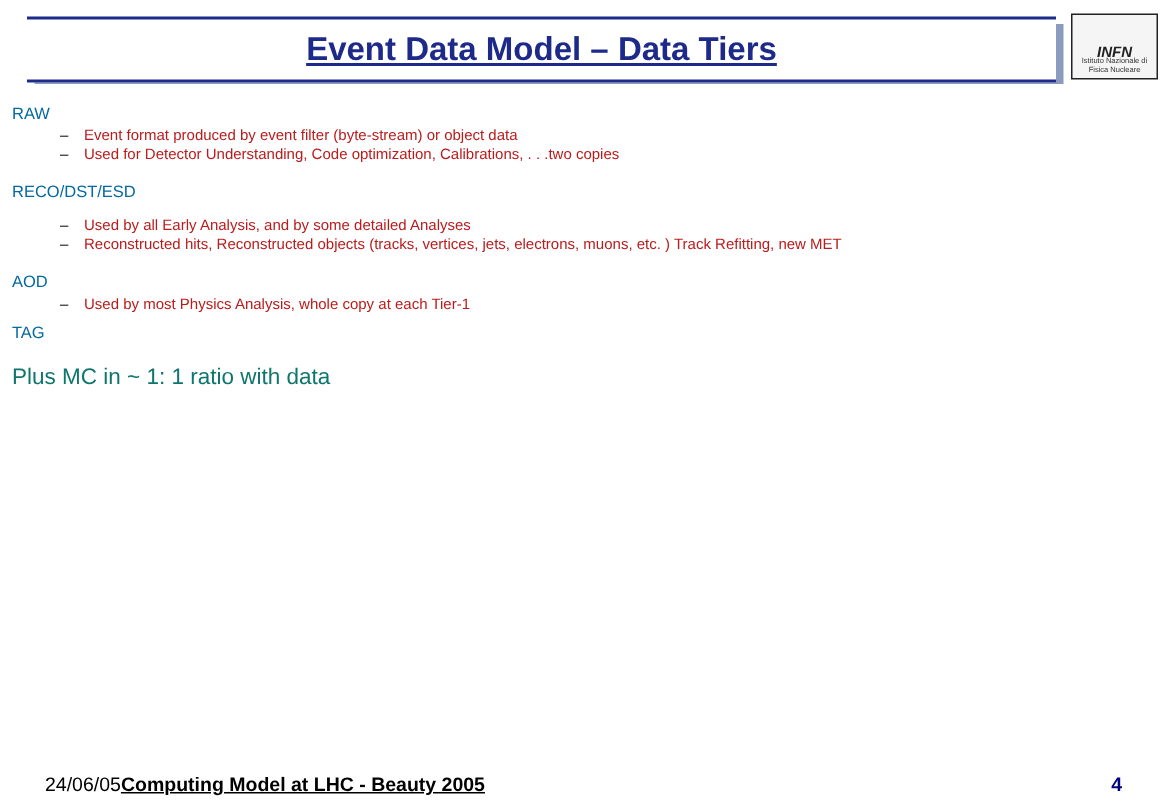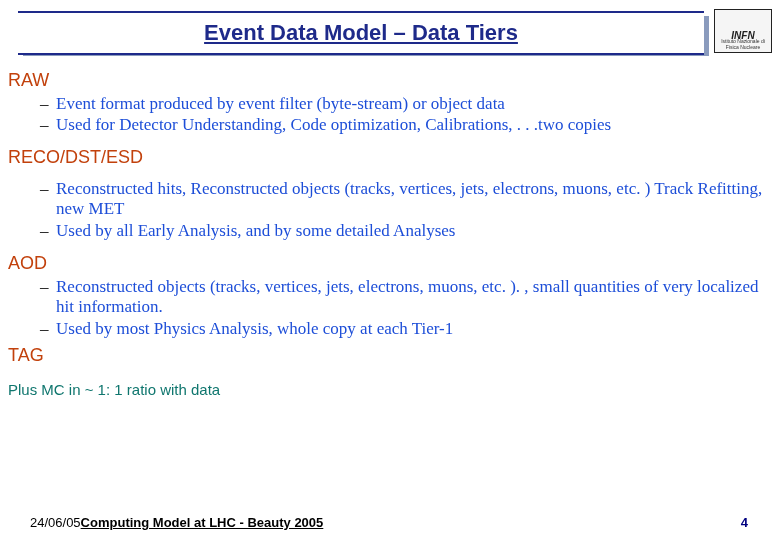--- a/index.html
+++ b/index.html
@@ -97,37 +97,37 @@
     bottom: 2px; left: 0; width: 100%;
     text-align: center;
     font-size: 5px; color: #333;
   }
   .content {
     padding: 6px 12px 0 8px;
     font-size: 14px;
     line-height: 1.2;
   }
   .tier-heading {
-    color: #c2410c;
-    font-size: 18px;
+    color: #0369a1;
+    font-size: 11px;
     margin: 6px 0 2px 0;
     font-weight: normal;
     font-family: "Comic Sans MS", cursive, sans-serif;
   }
   ul.tier-list {
     margin: 2px 0 6px 0;
     padding-left: 48px;
   }
   ul.tier-list li {
     list-style: none;
     position: relative;
-    color: #1d4ed8;
-    font-size: 17px;
+    color: #b91c1c;
+    font-size: 10px;
     margin: 1px 0;
-    font-family: Liberation Serif, serif;
+    font-family: Liberation Sans, sans-serif;
   }
   ul.tier-list li::before {
     content: "–";
     position: absolute;
     left: -16px;
     color: #000;
   }
   .plus-line {
     color: #0f766e;
     font-size: 15px;
@@ -173,27 +173,26 @@
 <div class="content">
 
   <div class="tier-heading">RAW</div>
   <ul class="tier-list">
     <li>Event format produced by event filter (byte-stream) or object data</li>
     <li>Used for Detector Understanding, Code optimization, Calibrations, . . .two copies</li>
   </ul>
 
   <div class="tier-heading" style="margin-top:12px">RECO/DST/ESD</div>
   <ul class="tier-list" style="margin-top:10px">
+    <li>Used by all Early Analysis, and by some detailed Analyses</li>
     <li>Reconstructed hits, Reconstructed objects (tracks, vertices, jets, electrons, muons, etc. ) Track Refitting, new MET</li>
-    <li>Used by all Early Analysis, and by some detailed Analyses</li>
   </ul>
 
   <div class="tier-heading" style="margin-top:12px">AOD</div>
   <ul class="tier-list">
-    <li>Reconstructed objects (tracks, vertices, jets, electrons, muons, etc. ). , small quantities of very localized hit information.</li>
     <li>Used by most Physics Analysis, whole copy at each Tier-1</li>
   </ul>
 
   <div class="tier-heading" style="">TAG</div>
 
   <div class="plus-line">Plus MC in ~ 1: 1 ratio with data</div>
 
 </div>
 
 <div class="footer">

